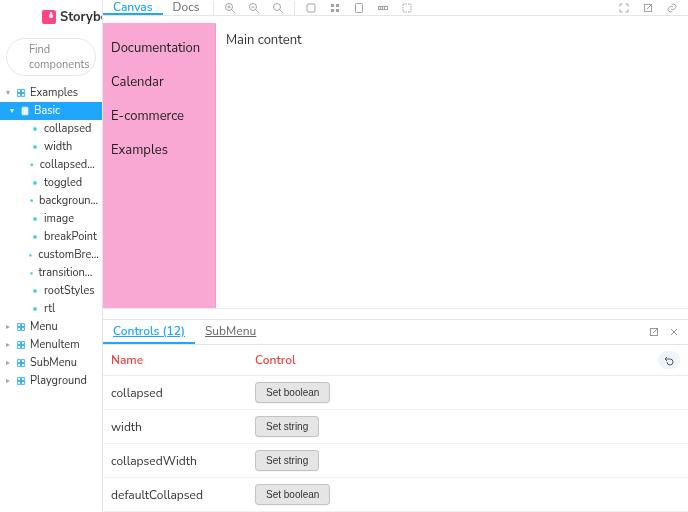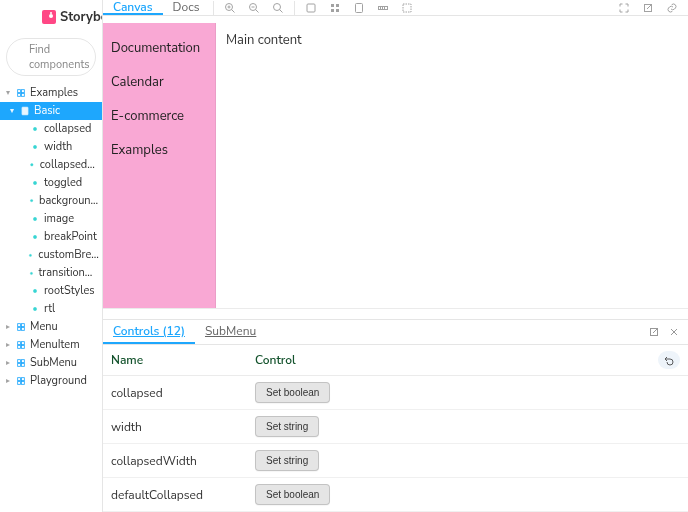--- a/index.html
+++ b/index.html
@@ -57,21 +57,21 @@
 
 
 .drag { background:#fff; }
 .addons { display:flex; flex-direction:column; border-top:1px solid rgba(0,0,0,.1); min-height:0; }
 .ad-tabs { display:flex; align-items:center; height:25px; border-bottom:1px solid rgba(0,0,0,.1); font-size:12px; }
 .ad-tab { padding:0 10px; height:100%; display:flex; align-items:center; color:#666; cursor:pointer; border-bottom:2px solid transparent;text-decoration:underline; }
 .ad-tab.active { color:#1ea7fd; border-bottom-color:#1ea7fd; font-weight:600; }
 .ad-tools { margin-left:auto; display:flex; align-items:center; gap:8px; padding-right:8px; }
 .ad-tools svg { width:12px; height:12px; opacity:.5; cursor:pointer; }
 
-.ad-head { display:grid; grid-template-columns:144px 1fr 46px; padding:6px 8px; font-size:12px; font-weight:600; color:#14532d; border-bottom:1px solid rgba(0,0,0,.08); align-items:center; }
+.ad-head { display:grid; grid-template-columns:144px 1fr 46px; padding:6px 8px; font-size:12px; font-weight:600; color:#ef4444; border-bottom:1px solid rgba(0,0,0,.08); align-items:center; }
 .ad-head .reset { justify-self:end; }
 .reset-btn { background:#eef4fa; border-radius:12px; width:22px; height:18px; display:flex; align-items:center; justify-content:center; cursor:pointer; }
 .reset-btn svg { width:12px; height:12px; stroke:#2e3438; opacity:.8; }
 
 .ad-body { overflow-y:auto; flex:1; font-size:12px; }
 .ad-row { display:grid; grid-template-columns:144px 1fr 46px; padding:6px 8px; border-bottom:1px solid rgba(0,0,0,.06); align-items:center; min-height:23px; }
 .ad-name { color:#333; }
 .ad-ctrl button { font-size:10px; padding:4px 10px; border:1px solid rgba(0,0,0,.15); background:#e5e5e5; border-radius:4px; color:#333; cursor:pointer; box-shadow:0 1px 1px rgba(0,0,0,.04); }
 
 ::-webkit-scrollbar { width:6px; height:6px; }

